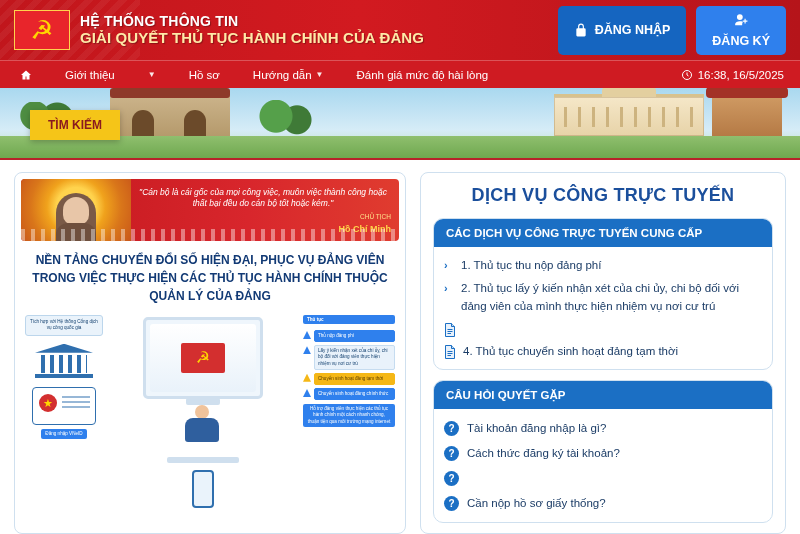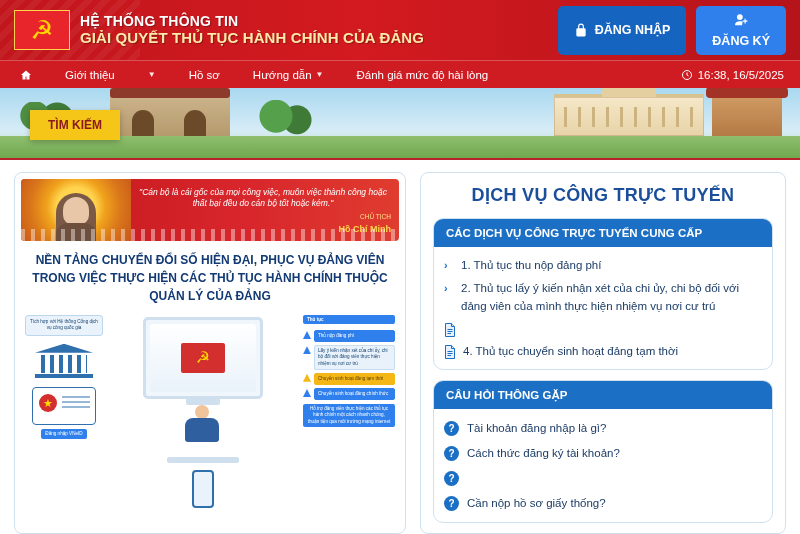--- a/index.html
+++ b/index.html
@@ -614,21 +614,21 @@
                 <path d="M15 1v6h6" fill="#c6dcf0" stroke="#1b6fc4" stroke-width="2"></path>
                 <path d="M7 13h10M7 17h10M7 21h7" stroke="#1b6fc4" stroke-width="2"></path>
               </svg>
           </span>
           <span>4. Thủ tục chuyển sinh hoạt đảng tạm thời</span>
         </div>
       </div>
     </div>
 
     <div class="card">
-      <div class="card-head">CÂU HỎI THÔNG GẶP</div>
+      <div class="card-head">CÂU HỎI QUYẾT GẶP</div>
       <div class="card-body">
         <div class="faq-item">
           <span class="ico-q">?</span>
           <span>Tài khoản đăng nhập là gì?</span>
         </div>
         <div class="faq-item">
           <span class="ico-q">?</span>
           <span>Cách thức đăng ký tài khoản?</span>
         </div>
         <div class="faq-item">

